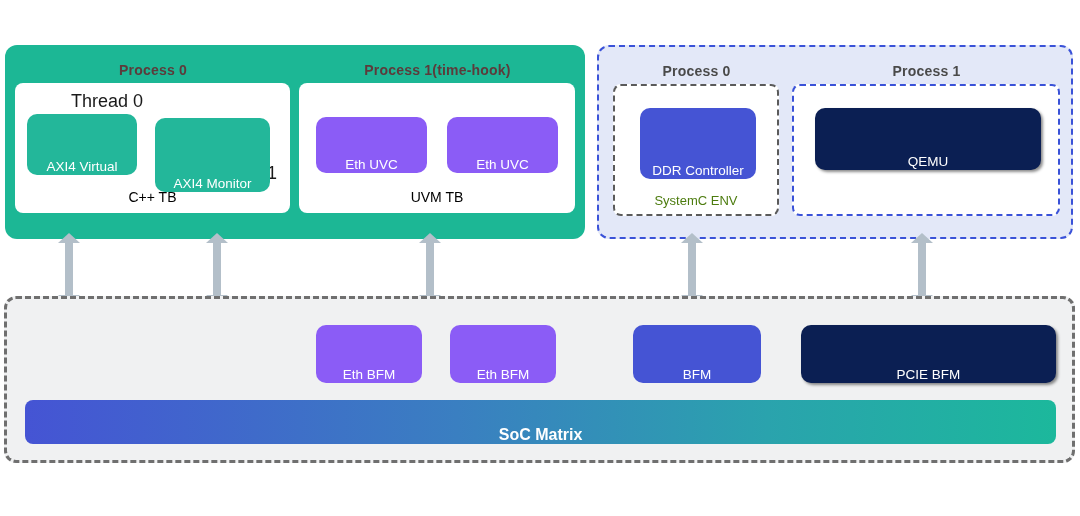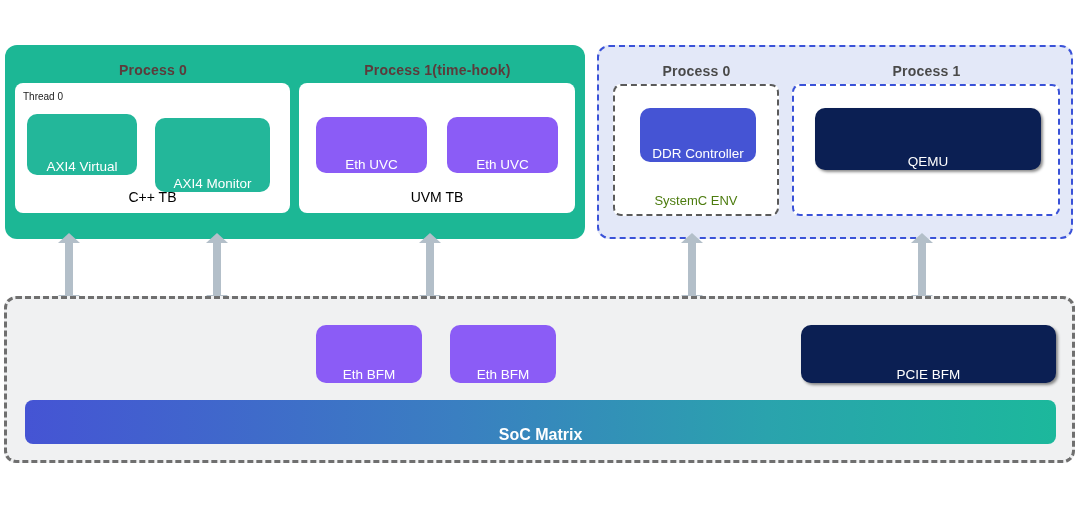--- a/index.html
+++ b/index.html
@@ -59,22 +59,22 @@
     left: 0; right: 0;
     bottom: 6px;
     text-align: center;
     font-size: 14px;
     color: #000000;
   }
   .panel-caption.gray { color: #4d7c0f; font-size: 13px; }
 
   .thread-label {
     position: absolute;
-    text-align: left;
-    font-size: 10px;
+    text-align: right;
+    font-size: 18px;
     color: #1a1a1a;
   }
 
   
   .blk {
     border-radius: 10px;
     color: #ffffff;
     font-size: 13.5px;
     line-height: 1.2;
   }
@@ -188,21 +188,21 @@
   <div class="abs lav-container" style="left:597px; top:45px; width:476px; height:194px;">
 
     <div class="abs center proc-title-gray" style="left:10px; top:12px; width:175px; height:20px;">
       <span>Process 0</span>
     </div>
     <div class="abs center proc-title-gray" style="left:190px; top:12px; width:275px; height:20px;">
       <span>Process 1</span>
     </div>
 
     <div class="abs dash-panel-gray" style="left:14px; top:37px; width:166px; height:132px;">
-      <div class="abs blk blk-blue center" style="left:25px; top:22px; width:116px; height:54px;">
+      <div class="abs blk blk-blue center" style="left:25px; top:22px; width:116px; height:71px;">
         <span>DDR Controller</span>
       </div>
       <div class="panel-caption gray">
         <span>SystemC ENV</span>
       </div>
     </div>
 
     <div class="abs dash-panel-blue" style="left:193px; top:37px; width:268px; height:132px;">
       <div class="abs blk blk-navy center" style="left:21px; top:22px; width:226px; height:62px;">
         <span>QEMU</span>
@@ -237,20 +237,23 @@
   </div>
 
   <div class="abs gray-container" style="left:4px; top:296px; width:1071px; height:167px;">
 
     <div class="abs blk blk-green center" style="left:309px; top:26px; width:106px; height:58px;">
       <span>Eth BFM</span>
     </div>
     <div class="abs blk blk-green center" style="left:443px; top:26px; width:106px; height:58px;">
       <span>Eth BFM</span>
     </div>
+    <div class="abs blk blk-blue center" style="left:626px; top:26px; width:128px; height:58px;">
+      <span>BFM</span>
+    </div>
     <div class="abs blk blk-navy center" style="left:794px; top:26px; width:255px; height:58px;">
       <span>PCIE BFM</span>
     </div>
 
     <div class="abs soc-bar center" style="left:18px; top:101px; width:1031px; height:44px;">
       <span>SoC Matrix</span>
     </div>
   </div>
 
 </div>

